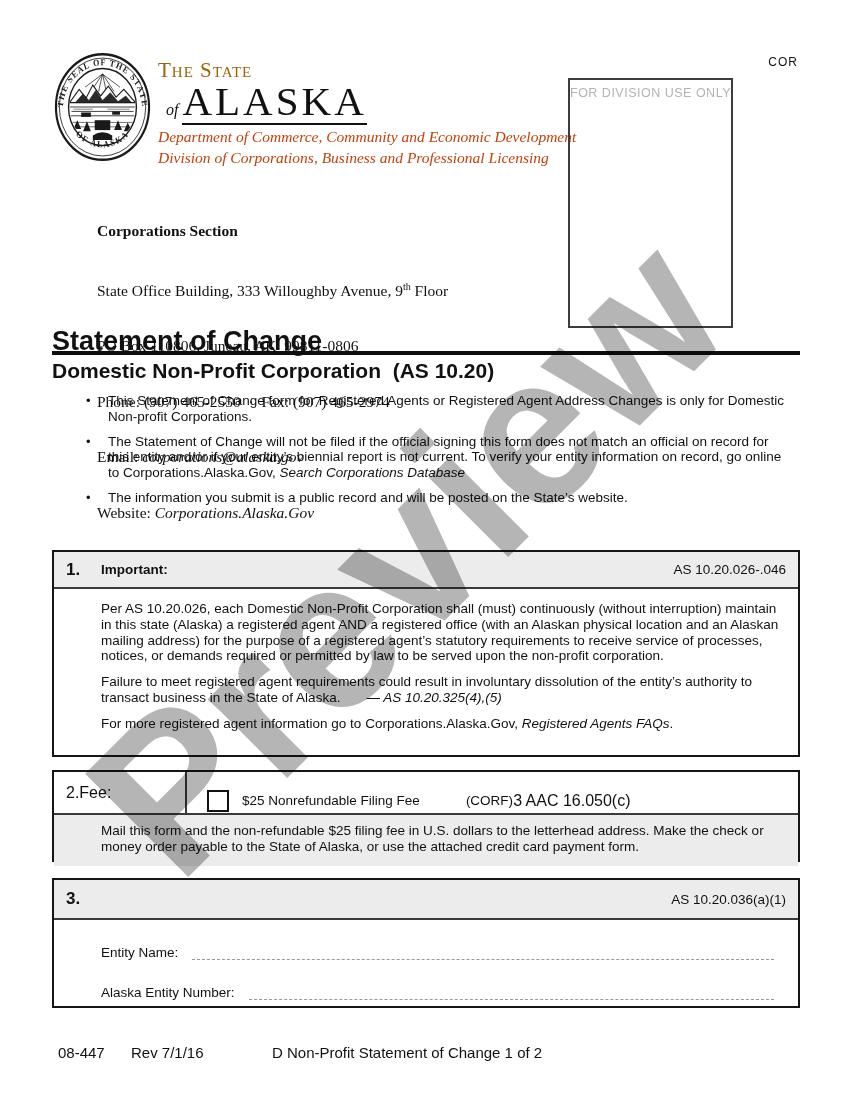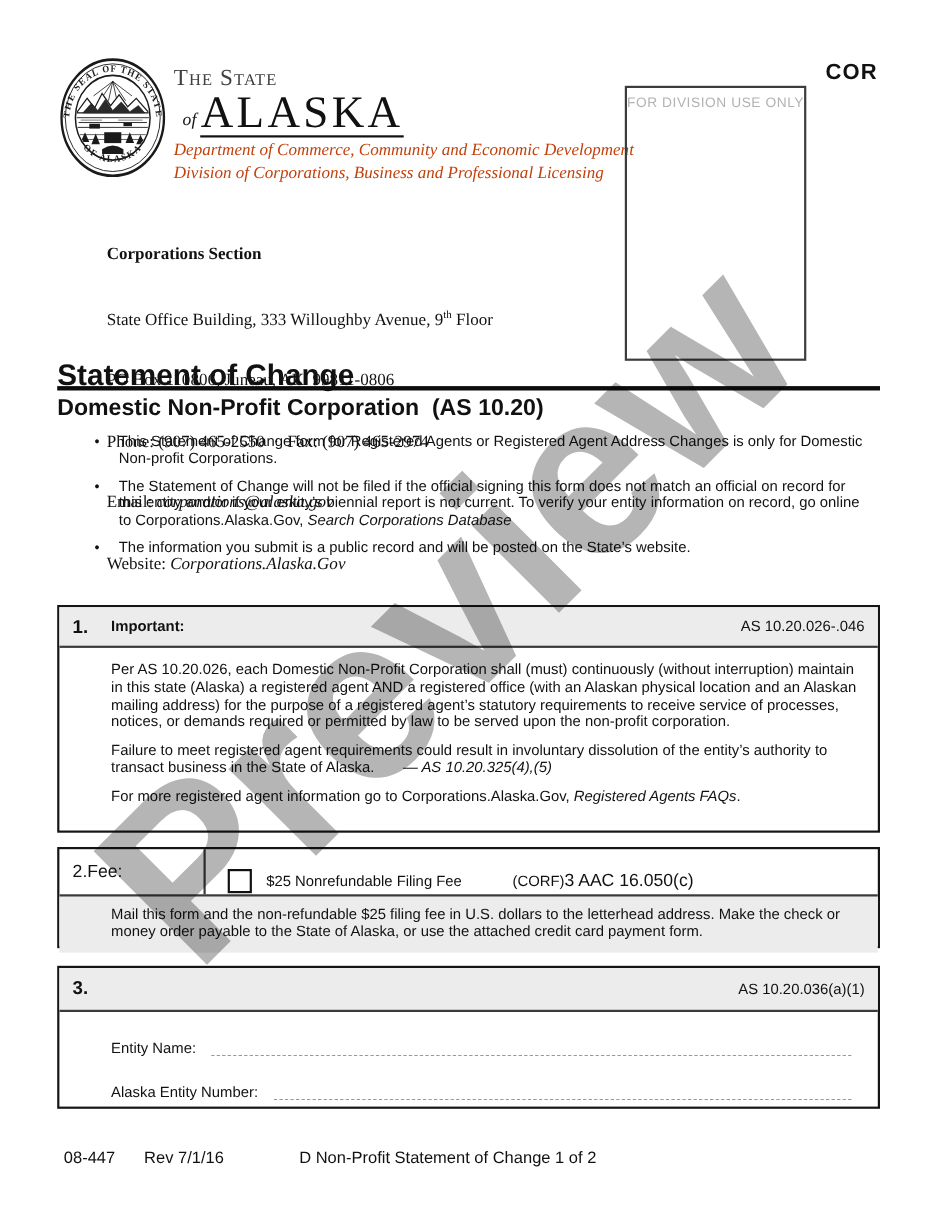--- a/index.html
+++ b/index.html
@@ -2,28 +2,28 @@
 <html><head>
 <meta charset="utf-8">
 <style>
   html,body{margin:0;padding:0;background:#fff;}
   .page{position:relative;width:850px;height:1100px;background:#fff;overflow:hidden;
         font-family:"Liberation Sans",sans-serif;color:#111;}
 
   
   .seal{position:absolute;left:54px;top:52px;}
   .lh{position:absolute;left:158px;top:58px;font-family:"Liberation Serif",serif;}
-  .lh-state{font-variant:small-caps;font-size:21px;letter-spacing:1px;color:#404040;}
+  .lh-state{font-variant:small-caps;font-size:21px;letter-spacing:1px;color:#a16207;}
   .lh-row{display:flex;align-items:flex-end;margin-top:-2px;}
   .lh-of{font-style:italic;font-size:16px;margin:0 4px 6px 8px;}
   .lh-alaska{font-size:41px;letter-spacing:3px;line-height:1;border-bottom:2.5px solid #111;
              padding-bottom:1px;}
   .lh-dept{font-style:italic;font-size:15.5px;line-height:18px;margin-top:3px;color:#c2410c;}
 
-  .cor{position:absolute;right:52px;top:55px;font-size:20px;font-weight:bold;letter-spacing:1px;}
+  .cor{position:absolute;right:52px;top:55px;font-size:12px;font-weight:normal;letter-spacing:1px;}
 
   .division-box{position:absolute;left:568px;top:78px;width:165px;height:250px;
                 border:2px solid #3c3c3c;box-sizing:border-box;text-align:left;}
   .division-box span{display:inline-block;margin-top:6px;font-size:12.5px;color:#b3b3b3;
                 letter-spacing:.5px;}
 
   .addr{position:absolute;left:97px;top:185px;font-family:"Liberation Serif",serif;
         font-size:15.5px;line-height:18.5px;white-space:pre-wrap;}
   .addr .b{font-weight:bold;}
   .addr .i{font-style:italic;}

